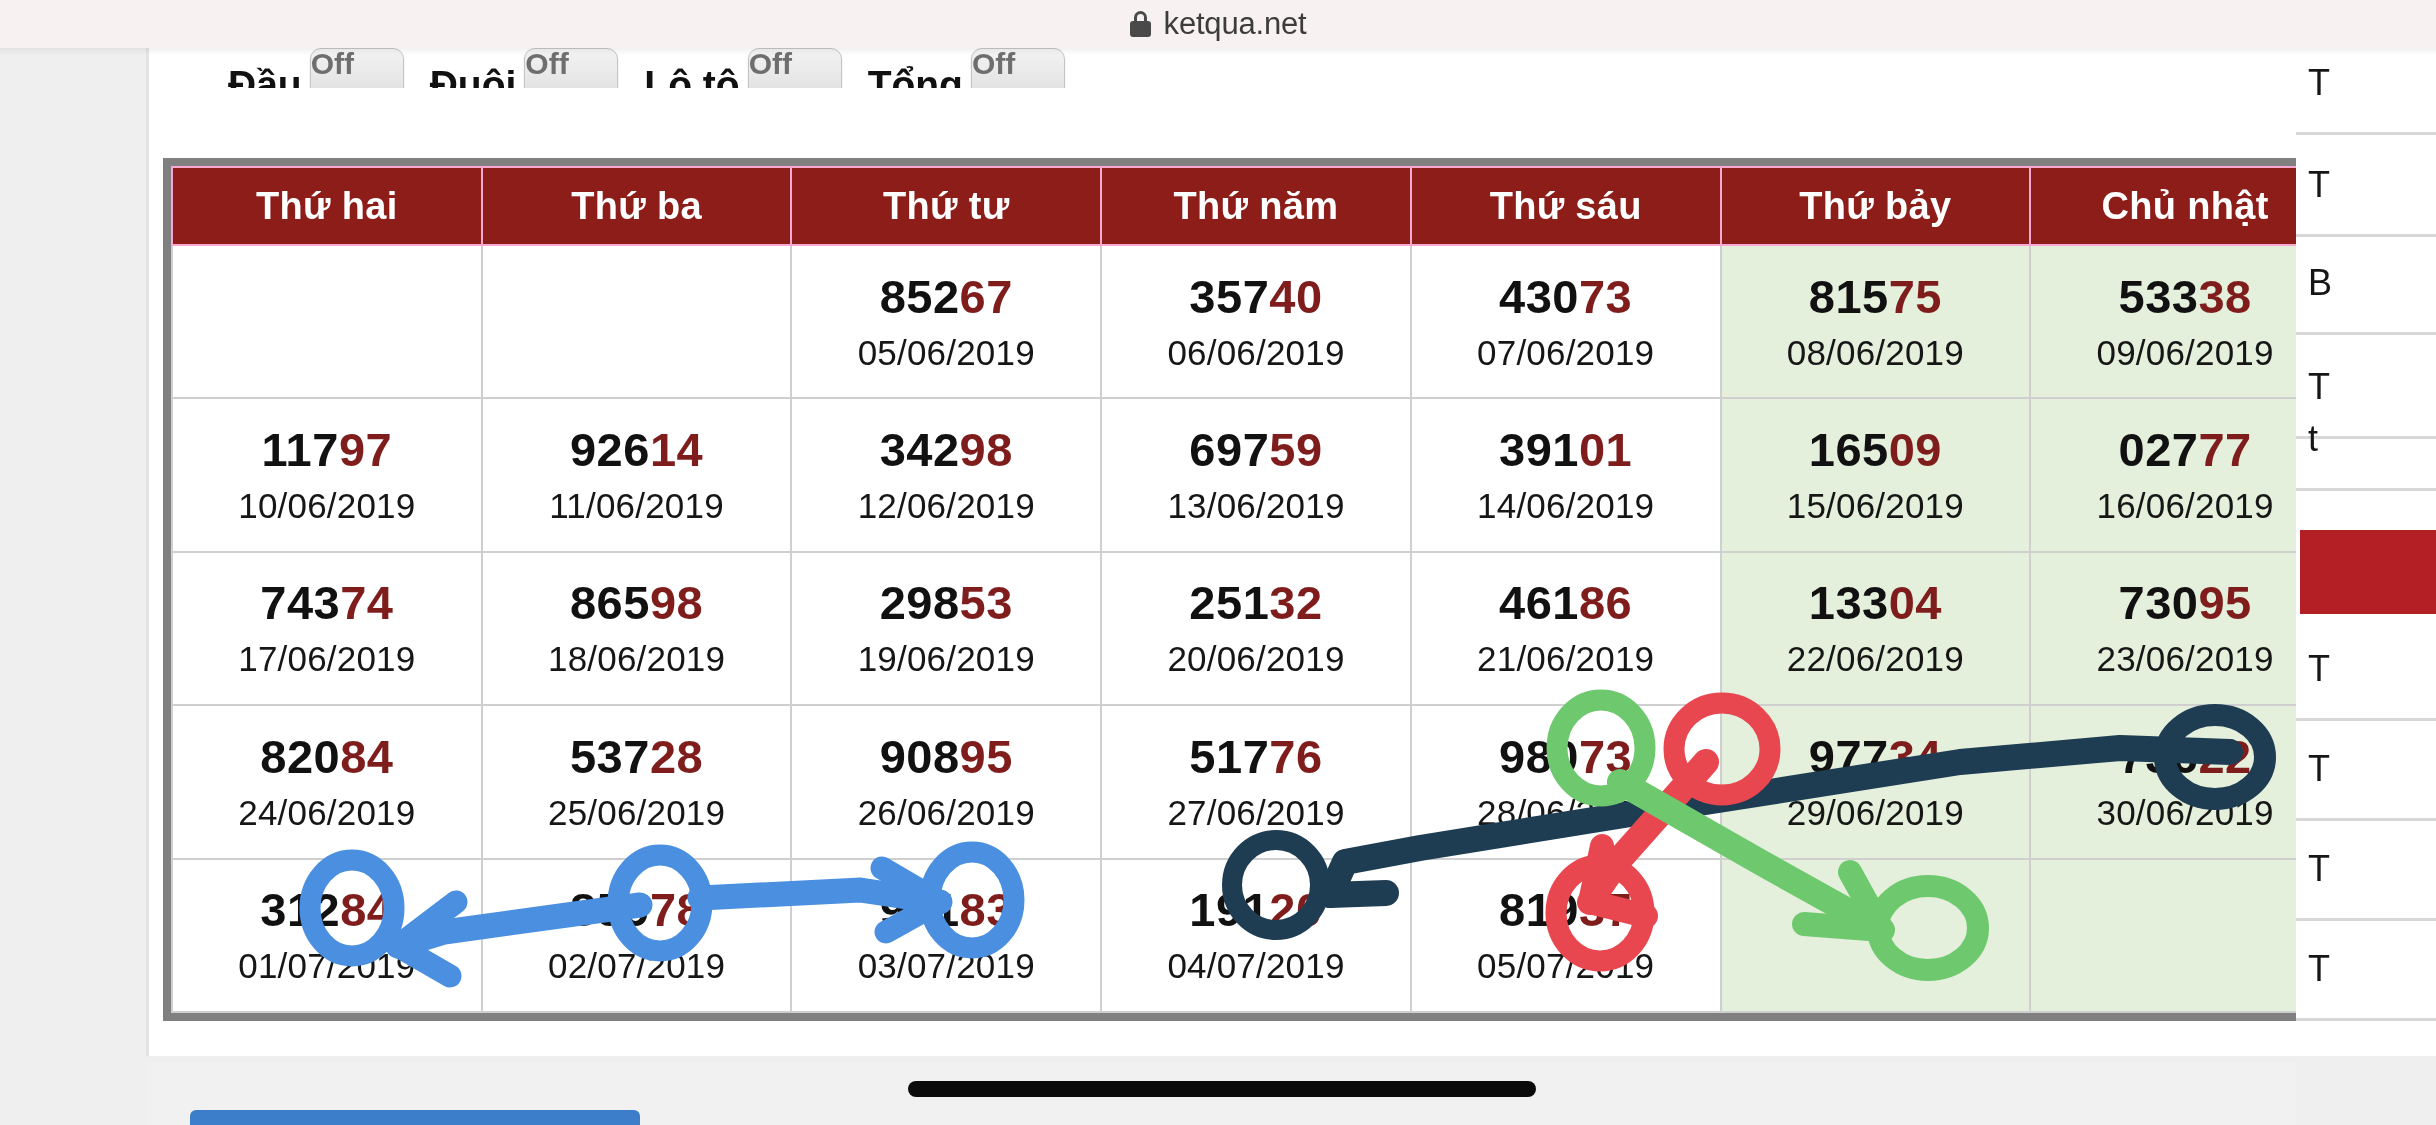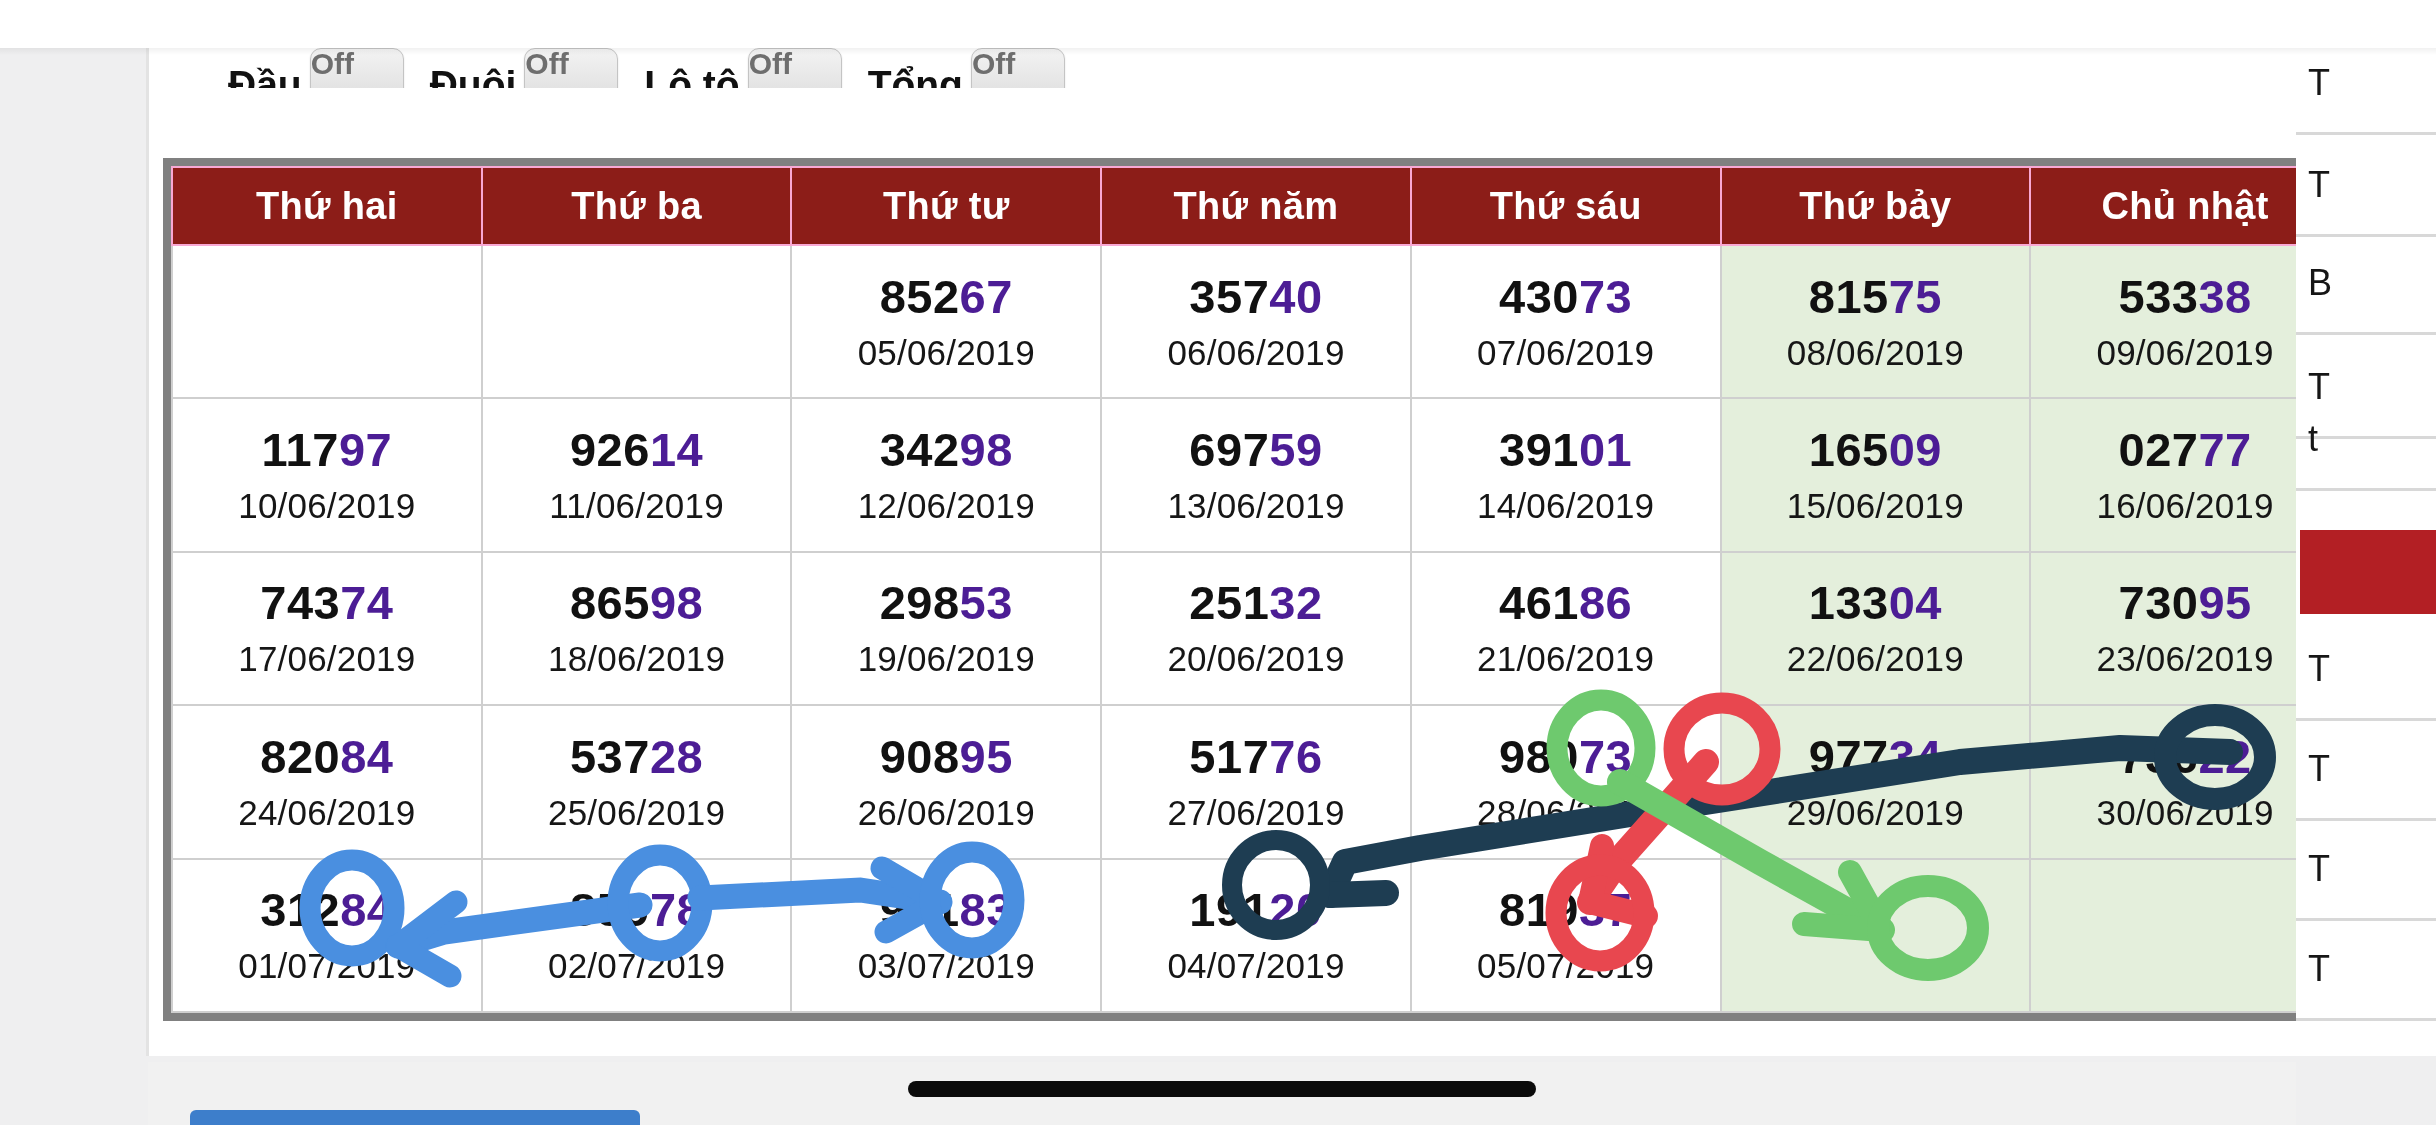--- a/index.html
+++ b/index.html
@@ -78,21 +78,21 @@
     background:#8c1d18; color:#ffffff; font-size:38px; font-weight:bold;
     height:78px; border:2px solid #f9a8d4; text-align:center;
     letter-spacing:0.3px;
   }
   table.results td {
     border:2px solid #cfcfcf; text-align:center; vertical-align:middle;
     height:150px; background:#ffffff; padding:6px 0;
   }
   table.results td.weekend { background:#e4efdc;margin-left:40px; }
   .cell-num { font-size:47px; font-weight:bold; color:#111111; line-height:58px; letter-spacing:0.5px; }
-  .cell-num .tail { color:#4c1d95; }
+  .cell-num .tail { color:#7f1d1d; }
   .cell-date { font-size:35px; color:#161616; line-height:46px; margin-top:4px; letter-spacing:0.2px; }
 
   
   .sidebar {
     position:absolute; left:2296px; top:48px; width:140px; height:1008px;
     background:#ffffff; overflow:hidden;
   }
   .sb-divider { position:absolute; left:0; width:140px; height:3px; background:#d8d8d8; }
   .sb-text { position:absolute; left:12px; font-size:36px; color:#161616; white-space:nowrap; }
   .sb-redblock { position:absolute; left:4px; top:482px; width:136px; height:84px; background:#b31f24; }
@@ -354,15 +354,24 @@
 
     <ellipse cx="352" cy="908" rx="42" ry="48" stroke="#4a8fe0" stroke-width="21" fill="none"></ellipse>
     <path d="M640 905 L444 932 L398 946" stroke="#4a8fe0" stroke-width="25" fill="none" stroke-linecap="round"></path>
     <path d="M398 946 L456 902 M398 946 L450 976" stroke="#4a8fe0" stroke-width="23" fill="none" stroke-linecap="round"></path>
     <ellipse cx="660" cy="903" rx="42" ry="48" stroke="#4a8fe0" stroke-width="21" fill="none"></ellipse>
     <path d="M700 898 L860 890 L940 902" stroke="#4a8fe0" stroke-width="25" fill="none" stroke-linecap="round"></path>
     <path d="M940 902 L882 868 M940 902 L886 932" stroke="#4a8fe0" stroke-width="23" fill="none" stroke-linecap="round"></path>
     <ellipse cx="972" cy="900" rx="42" ry="48" stroke="#4a8fe0" stroke-width="21" fill="none"></ellipse>
   </svg>
 
+  <div class="browser-bar">
+    <div class="url-wrap">
+      <span class="lock-icon">
+        <span class="shackle"></span>
+          <span class="body"></span>
+      </span>
+      <span class="url-text">ketqua.net</span>
+    </div>
+  </div>
   <div class="chrome-shadow"></div>
 
 </div>
 
 </body></html>

